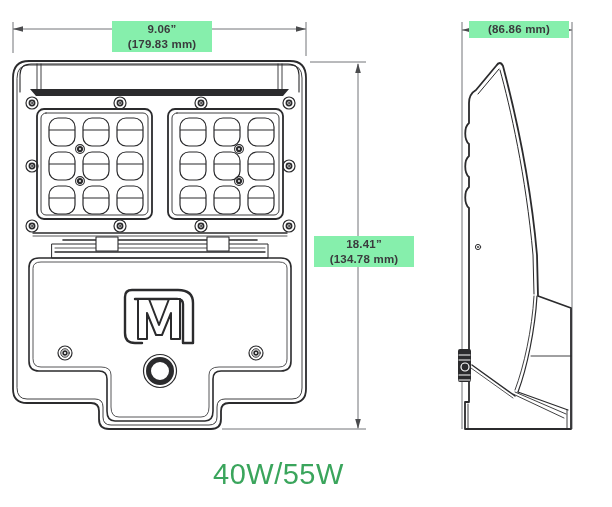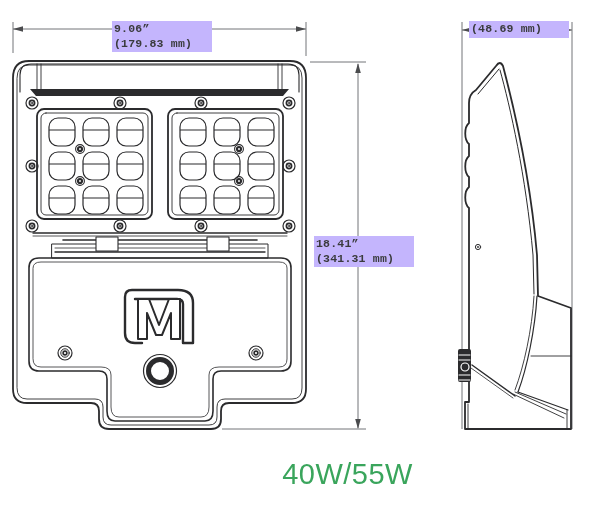--- a/index.html
+++ b/index.html
@@ -9,34 +9,33 @@
     background:#ffffff;
     font-family:"Liberation Sans","DejaVu Sans",sans-serif;
     overflow:hidden;
   }
   .canvas svg{position:absolute;left:0;top:0;}
   .draw{stroke:#2b2b2d;fill:none;stroke-linejoin:round;stroke-linecap:round;}
   .dims{stroke:#737578;fill:none;}
   .dims polygon{fill:#4a4b4d;stroke:none;}
   .dim-label{
     position:absolute;
-    background:#c4b5fd;
+    background:#86efac;
     color:#3a3b3d;
     font-size:11.5px;
     font-weight:bold;
     line-height:1.28;
-    text-align:left;
+    text-align:center;
     letter-spacing:.2px;
     padding:1px 2px;
-    font-family:Liberation Mono, monospace;
   }
   .wattage{
     position:absolute;
     left:213px;top:458px;width:200px;
-    text-align:right;
+    text-align:left;
     font-size:29px;
     letter-spacing:.5px;
     color:#3aa55c;
     font-weight:400;
   }
 </style>
 </head>
 <body>
 
 <div class="canvas">
@@ -220,22 +219,22 @@
     </g>
   </svg>
 
   <div class="dim-label" style="left:112px;top:21px;width:96px;">
     <div>9.06”</div>
     <div>(179.83 mm)</div>
   </div>
 
   <div class="dim-label" style="left:314px;top:236px;width:96px;">
     <div>18.41”</div>
-    <div>(341.31 mm)</div>
+    <div>(134.78 mm)</div>
   </div>
 
   <div class="dim-label" style="left:469px;top:21px;width:96px;">
-    <div>(48.69 mm)</div>
+    <div>(86.86 mm)</div>
   </div>
 
   <div class="wattage">40W/55W</div>
 
 </div>
 
 </body></html>

